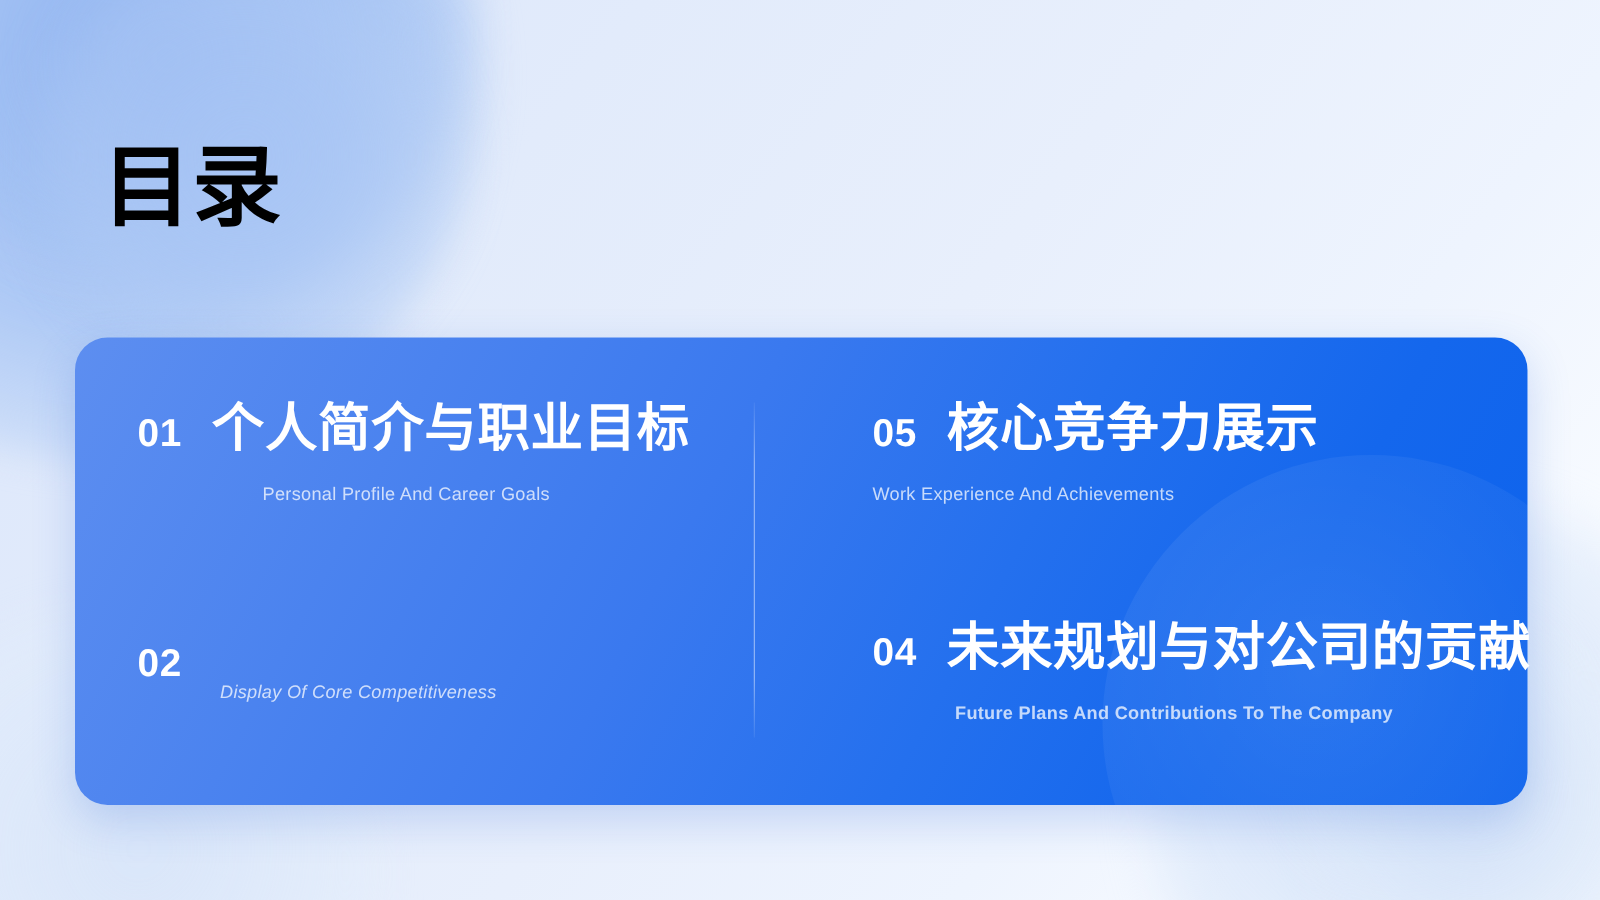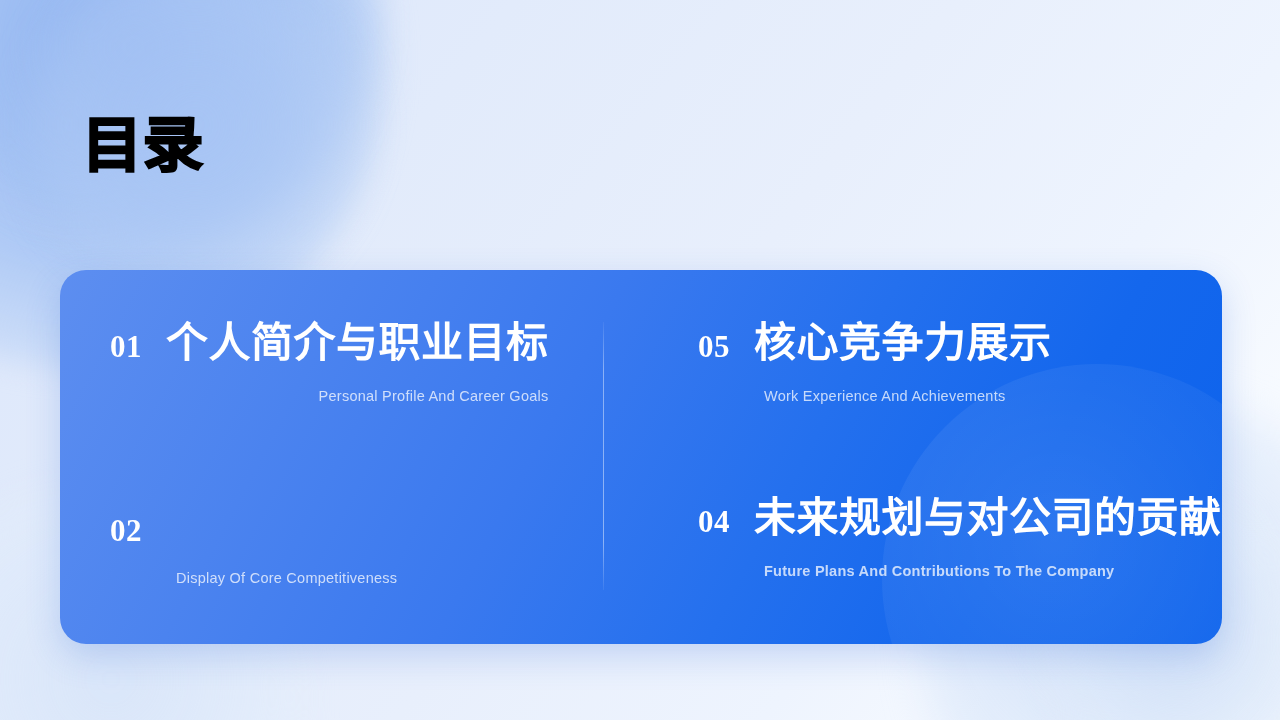--- a/index.html
+++ b/index.html
@@ -102,23 +102,23 @@
                 rgba(226,238,252,0.35) 58%,
                 rgba(245,250,255,0.0) 100%);
     filter: blur(18px);
   }
 
   
   .page-title {
     position: absolute;
     left: 82px;
     top: 114px;
-    font-size: 60px;
+    font-size: 71px;
     line-height: 1.05;
-    font-weight: 700;
+    font-weight: 400;
     color: #000000;
     letter-spacing: 1px;
     -webkit-text-stroke: 2.5px #000000;
     white-space: nowrap;
   }
 
   
   .toc-card {
     position: absolute;
     left: 60px;
@@ -165,21 +165,20 @@
   }
 
   
   .toc-item {
     position: absolute;
     display: block;
   }
   .toc-item-row {
     display: flex;
     align-items: baseline;
-    font-family: Liberation Serif, serif;
   }
   .toc-num {
     font-size: 31px;
     font-weight: 700;
     color: #ffffff;
     letter-spacing: 0.5px;
     line-height: 1;
     flex: 0 0 auto;
   }
   .toc-heading {
@@ -194,29 +193,29 @@
     font-size: 14.5px;
     font-weight: 400;
     color: rgba(255,255,255,0.74);
     letter-spacing: 0.25px;
     white-space: nowrap;
   }
 
   
   .item-01 { left: 110px; top: 322px; }
   .item-01 .gap   { width: 24px; }
-  .item-01 .toc-sub { margin-top: 24px; margin-left: 28px; text-align: right; }
+  .item-01 .toc-sub { margin-top: 24px; margin-left: 100px; }
 
   .item-02 { left: 110px; top: 515px; text-align: center; }
   .item-02 .gap   { width: 24px; }
-  .item-02 .toc-sub { margin-top: 24px; margin-left: 66px; }
+  .item-02 .toc-sub { margin-left: 66px; font-style: italic; }
 
   .item-03 { left: 698px; top: 322px; }
   .item-03 .gap   { width: 24px; }
-  .item-03 .toc-sub { margin-top: 24px; margin-left: 66px; }
+  .item-03 .toc-sub { margin-top: 24px; }
 
   .item-04 { left: 698px; top: 497px; }
   .item-04 .gap   { width: 24px; }
   .item-04 .toc-sub { margin-top: 24px; margin-left: 66px; font-weight: bold; }
 </style>
 </head>
 <body>
 
 <div class="slide">
 

